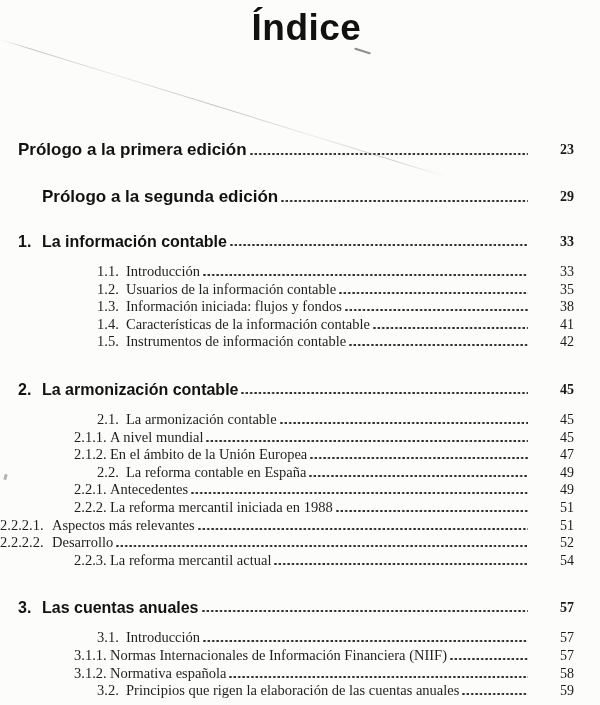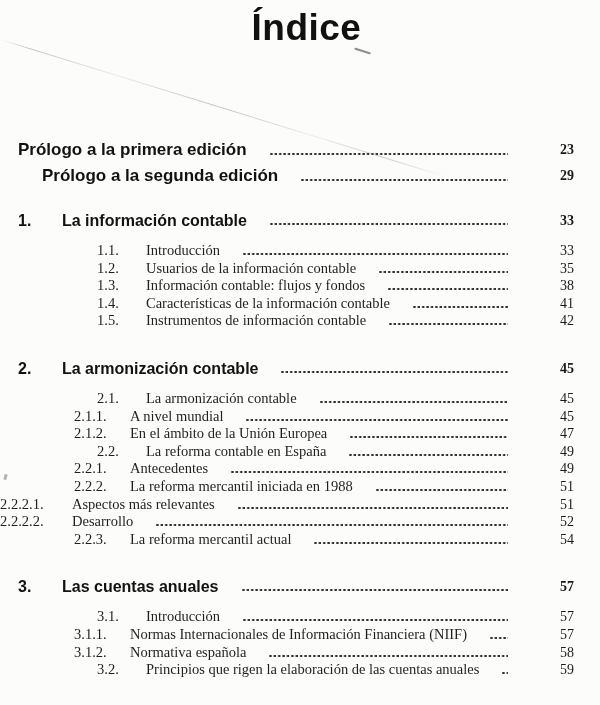--- a/index.html
+++ b/index.html
@@ -59,21 +59,20 @@
     border-radius: 1px;
   }
 
   #toc { display: flex; flex-direction: column; }
 
   .row {
     display: flex;
     align-items: flex-end;
     padding-right: 26px;
     white-space: nowrap;
-    gap: 20px;
   }
   .row .num   { flex: 0 0 auto; }
   .row .label { flex: 0 0 auto; }
   .leader {
     flex: 1 1 auto;
     align-self: flex-end;
     height: 4px;
     margin: 0 0 4px 3px;
     background-image: radial-gradient(circle at 1.5px 2px, #2e2e2e 1.05px, rgba(0,0,0,0) 1.45px);
     background-size: 4.4px 4px;
@@ -92,21 +91,21 @@
 
   .row.prologue {
     font-family: "Liberation Sans", sans-serif;
     font-weight: 700;
     font-size: 17px;
     line-height: 21px;
     color: #121212;
     padding-left: 18px;
   }
   .row.prologue:first-child { margin-top: 89px; }
-  .row.prologue:not(:first-child) { margin-top: 5px; padding-left: 42px; }
+  .row.prologue:not(:first-child) { margin-top: 26px; padding-left: 42px; }
 
   .row.chapter {
     font-family: "Liberation Sans", sans-serif;
     font-weight: 700;
     font-size: 16px;
     line-height: 19px;
     color: #121212;
     padding-left: 18px;
     margin-top: 29px;
     margin-bottom: 12px;
@@ -162,21 +161,21 @@
         <span class="pagenum">33</span>
       </div>
       <div class="row item lvl2">
         <span class="num">1.2.</span>
         <span class="label">Usuarios de la información contable</span>
         <span class="leader"></span>
         <span class="pagenum">35</span>
       </div>
       <div class="row item lvl2">
         <span class="num">1.3.</span>
-        <span class="label">Información contable: flujos y fondos</span>
+        <span class="label">Información iniciada: flujos y fondos</span>
         <span class="leader"></span>
         <span class="pagenum">38</span>
       </div>
       <div class="row item lvl2">
         <span class="num">1.4.</span>
         <span class="label">Características de la información contable</span>
         <span class="leader"></span>
         <span class="pagenum">41</span>
       </div>
       <div class="row item lvl2">

